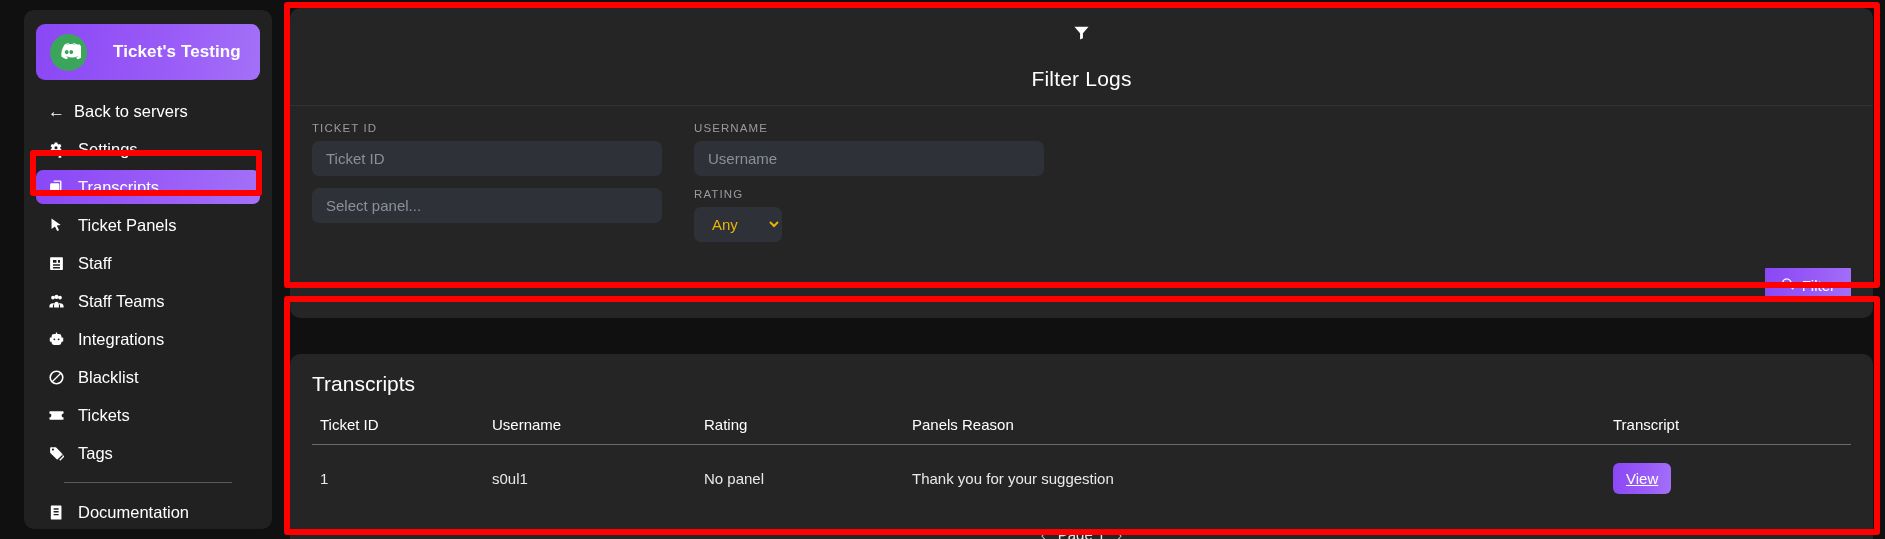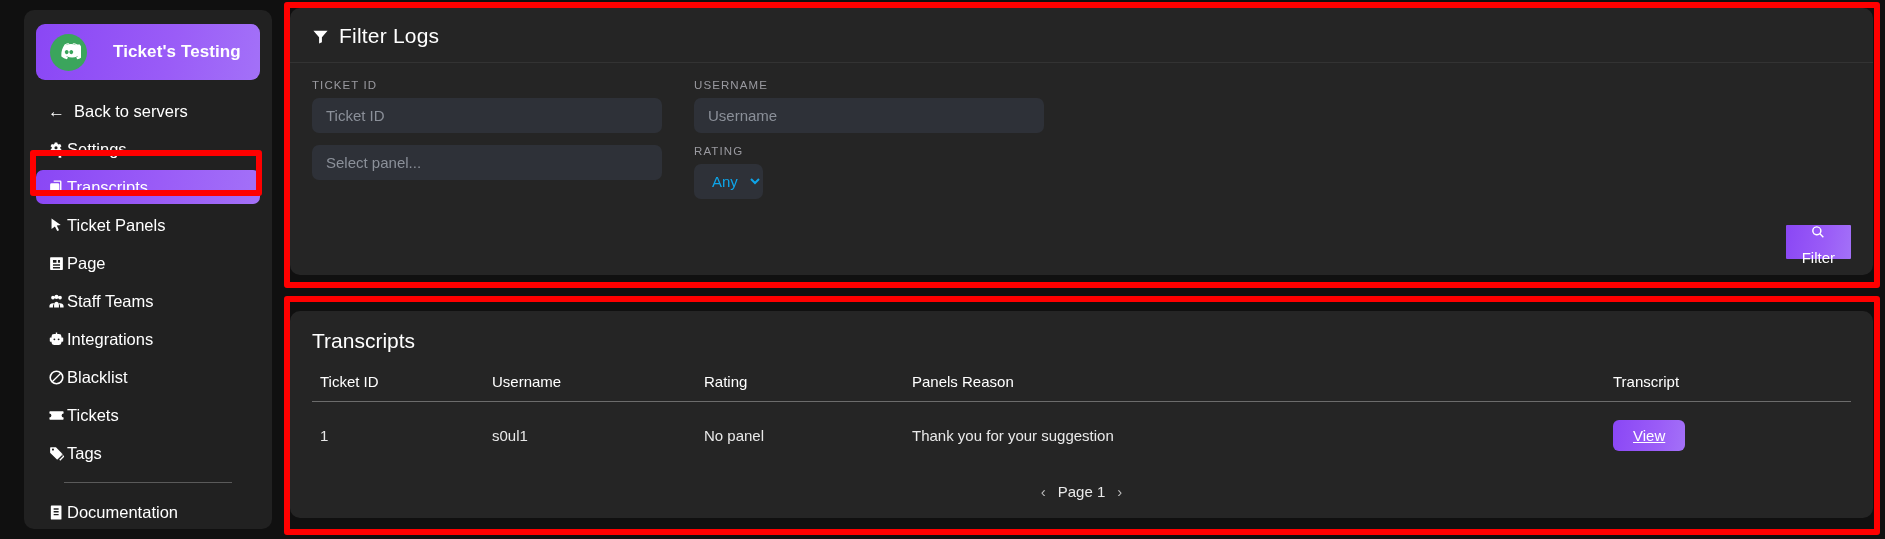--- a/index.html
+++ b/index.html
@@ -40,21 +40,21 @@
     display: flex; align-items: center; justify-content: center;
     flex: 0 0 auto;
   }
   .server-avatar svg { width: 24px; height: 24px; fill: #fff; }
   .server-name {
     color: #ffffff; font-size: 17px; font-weight: bold;
     letter-spacing: .1px; white-space: nowrap;
   }
 
   .nav-link {
-    display: flex; align-items: center; 
+    display: flex; align-items: center; gap: 11px;
     color: #ffffff; font-size: 16.5px;
     height: 34px;
     padding: 0 10px;
     border-radius: 7px;
     white-space: nowrap;
   }
   .nav-link .nav-ico {
     width: 21px; display: flex; align-items: center; justify-content: center;
     flex: 0 0 auto;
   }
@@ -77,22 +77,23 @@
     width: 1583px;
   }
 
   .card {
     background: #252525;
     border-radius: 10px;
     overflow: hidden;
   }
   .card-head {
     padding: 16px 22px 14px 22px;
-    display: flex; align-items: center; gap: 10px;
+    display: flex; align-items: center; gap: 26px;
     border-bottom: 1px solid #333333;
+    flex-direction: column;
   }
   .card-head .ttl {
     color: #ffffff; font-size: 21px; letter-spacing: .2px;
   }
   .funnel svg { width: 17px; height: 17px; fill: #ffffff; display:block; }
 
   .filter-body { padding: 16px 22px 0 22px; }
   .frow { display: flex; gap: 32px; margin-bottom: 12px; }
   .fgroup { display: flex; flex-direction: column; gap: 7px; }
   .fgroup.w1 { width: 350px; }
@@ -108,40 +109,39 @@
     font-family: "Liberation Sans", sans-serif;
     padding: 0 14px;
     width: 100%;
     outline: none;
   }
   .finput::placeholder { color: #8b9099; }
   .fselect {
     background: #2e3138;
     border: none; border-radius: 7px;
     height: 35px;
-    color: #0ea5e9; font-size: 15px;
+    color: #eab308; font-size: 15px;
     font-family: "Liberation Sans", sans-serif;
     padding: 0 8px 0 14px;
-    width: 69px;
+    width: 88px;
     outline: none;
     appearance: auto;
   }
   .filter-foot {
     padding: 14px 22px 16px 22px;
     display: flex; justify-content: flex-end;
   }
   .btn-primary {
     display: inline-flex; align-items: center; gap: 7px;
     background: linear-gradient(100deg,#8a47f5 0%, #9a5cf7 60%, #a371f8 100%);
     border: none; border-radius: 1px;
     color: #fff; font-size: 15px;
     font-family: "Liberation Sans", sans-serif;
     height: 34px; padding: 0 16px;
     cursor: pointer;
-    flex-direction: column;
   }
   .btn-primary svg { width: 14px; height: 14px; fill: #fff; }
 
   
   .tr-card { margin-top: 36px; }
   .tr-head { padding: 18px 22px 16px 22px; }
   .tr-head .ttl { color:#fff; font-size: 21px; }
   .tbl-wrap { padding: 0 22px 10px 22px; }
   table { width: 100%; border-collapse: collapse; }
   thead th {
@@ -160,21 +160,21 @@
   th.c1, td.c1 { width: 212px; }
   th.c2, td.c2 { width: 208px; }
   th.c3, td.c3 { width: auto; }
   th.c4, td.c4 { width: 238px; }
   .btn-view {
     display: inline-flex; align-items: center; justify-content: center;
     background: linear-gradient(100deg,#8a47f5 0%, #9a5cf7 60%, #a371f8 100%);
     border: none; border-radius: 6px;
     color: #fff; font-size: 15px;
     font-family: "Liberation Sans", sans-serif;
-    height: 31px; padding: 0 20px;
+    height: 31px; padding: 0 13px;
     cursor: pointer;
     text-decoration: underline;
   }
   .pager {
     display: flex; align-items: center; justify-content: center;
     gap: 12px;
     color: #e9e9e9; font-size: 15px;
     padding: 4px 0 18px 0;
   }
   .pager .chev { color: #bdbdbd; font-size: 15px; cursor: pointer; }
@@ -239,21 +239,21 @@
         </span>
         <span>Ticket Panels</span>
       </a>
 
       <a class="nav-link">
         <span class="nav-ico">
           <svg viewBox="0 0 24 24">
               <path d="M4 3h16a1 1 0 0 1 1 1v16a1 1 0 0 1-1 1H4a1 1 0 0 1-1-1V4a1 1 0 0 1 1-1zm3 4v4h5V7zm0 6v2h10v-2zm0 4v2h10v-2zm7-10v4h3V7z"></path>
             </svg>
         </span>
-        <span>Page</span>
+        <span>Staff</span>
       </a>
 
       <a class="nav-link">
         <span class="nav-ico">
           <svg viewBox="0 0 24 24">
               <path d="M7 9a2.6 2.6 0 1 0 0-5.2A2.6 2.6 0 0 0 7 9zm10 0a2.6 2.6 0 1 0 0-5.2A2.6 2.6 0 0 0 17 9zm-5-.6a2.9 2.9 0 1 0 0-5.8 2.9 2.9 0 0 0 0 5.8zM2 18.5c0-2.4 2.2-4 5-4 .6 0 1.2.1 1.7.2A5.7 5.7 0 0 0 7 18.5v1.8H2zm15 1.8v-1.8c0-1.4-.6-2.6-1.7-3.8.5-.1 1.1-.2 1.7-.2 2.8 0 5 1.6 5 4v1.8zm-8.4-4.1c0-2.2 1.8-3.7 3.4-3.7s3.4 1.5 3.4 3.7v4.1H8.6z"></path>
             </svg>
         </span>
         <span>Staff Teams</span>
       </a>

